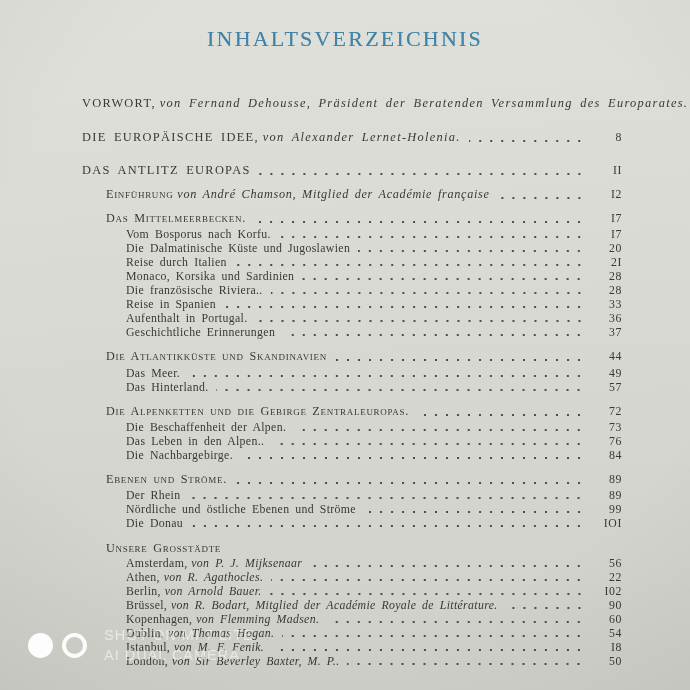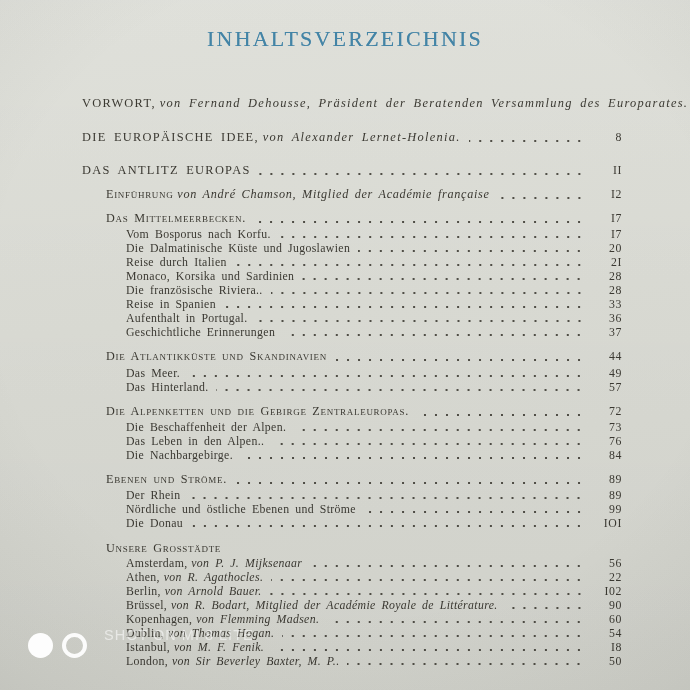--- a/index.html
+++ b/index.html
@@ -258,15 +258,16 @@
       <span class="toc-page">50</span>
     </div>
   </div>
 
 <div class="vignette"></div>
 
 <div class="watermark">
   <div class="wm-circle-filled"></div>
   <div class="wm-circle-ring"></div>
   <div class="wm-text">
-    <div class="wm-line">SHOT ON MI 8 LITE</div>
+    <div class="wm-line">SHOT ON MI 7 LITE</div>
+    <div class="wm-line">AI DUAL CAMERA</div>
   </div>
 </div>
 
 </body></html>

